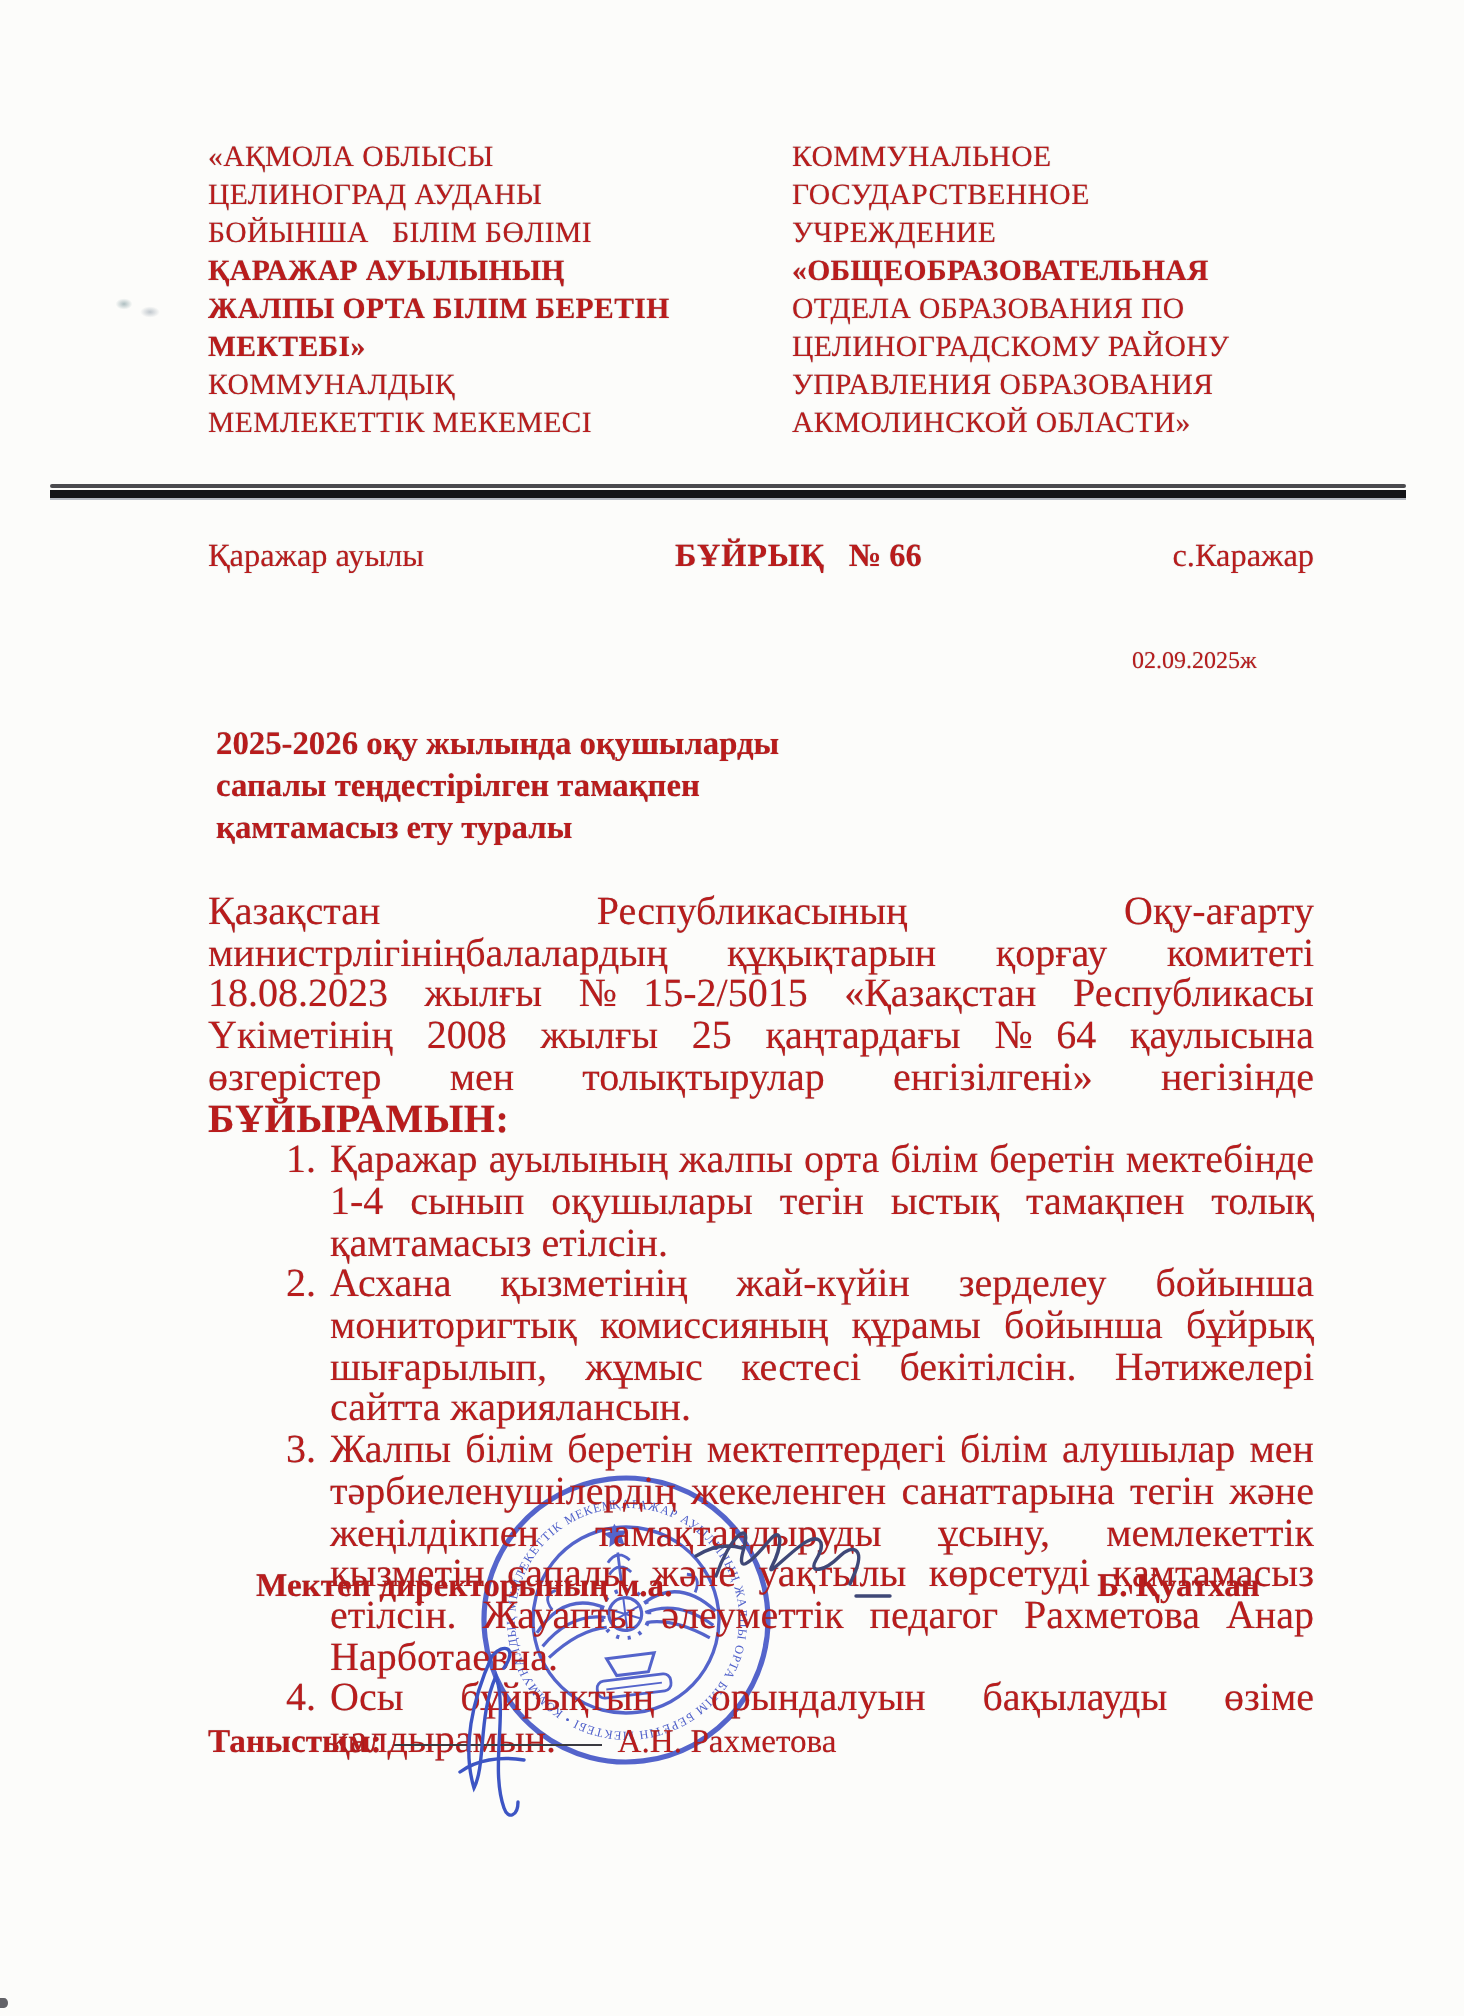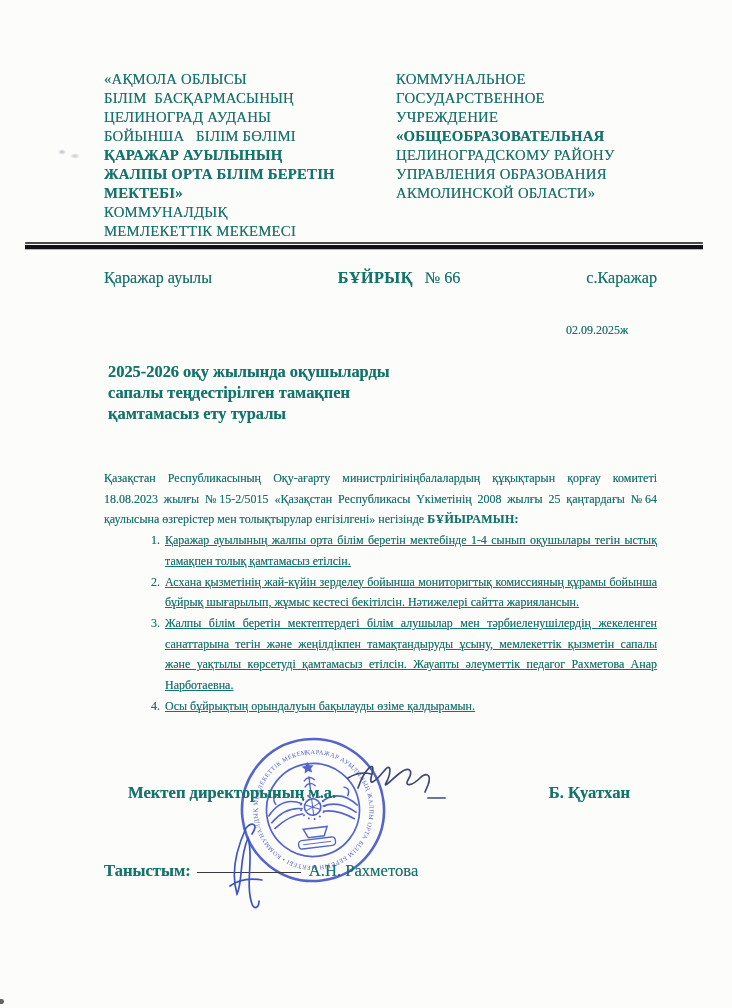--- a/index.html
+++ b/index.html
@@ -1,44 +1,44 @@
 <!DOCTYPE html>
 <html><head>
 <meta charset="utf-8">
 <style>
   html,body{margin:0;padding:0;background:#fbfbf9;}
   .page{
     position:relative;width:732px;height:1008px;background:#fcfcfa;overflow:hidden;
-    font-family:"Liberation Serif","DejaVu Serif",serif;color:#0f766e;
+    font-family:"Liberation Serif","DejaVu Serif",serif;color:#b91c1c;
   }
   .page *{box-sizing:border-box;}
   
   .hdr{position:absolute;top:70px;left:104px;width:556px;display:flex;}
   .hdr-col{font-size:14.8px;line-height:19px;letter-spacing:.2px;text-shadow:0 0 .5px rgba(42,42,48,.5);}
   .hdr-col.left{width:292px;}
   .hdr-col.right{width:264px;}
   .hdr-line{white-space:pre;}
   .hdr-line.b{font-weight:bold;}
   
   .rule{position:absolute;left:25px;top:242px;width:678px;height:8px;}
   .rule-thin{height:2px;background:#4a4a4e;border-radius:1px;}
   .rule-thick{height:4px;background:#131316;margin-top:1px;box-shadow:0 1px 0 rgba(90,100,120,.45);}
   
   .order-line{position:absolute;left:104px;top:269px;width:553px;display:flex;justify-content:space-between;font-size:16.2px;text-shadow:0 0 .5px rgba(42,42,48,.45);}
   .order-word{font-weight:bold;letter-spacing:.4px;}
-  .order-no{margin-left:12px;font-weight:normal;}
+  .order-no{margin-left:12px;font-weight:bold;}
   .date{position:absolute;left:566px;top:323px;font-size:12px;text-shadow:0 0 .5px rgba(42,42,48,.45);}
   
   .subject{position:absolute;left:108px;top:362px;font-size:16.4px;font-weight:bold;line-height:20.8px;text-shadow:0 0 .4px rgba(42,42,48,.5);}
   
-  .body-text{position:absolute;left:104px;top:468px;width:553px;font-size:12px;line-height:20.7px;text-align:justify;z-index:2;text-shadow:0 0 .4px rgba(42,42,48,.45);}
+  .body-text{position:absolute;left:104px;top:446px;width:553px;font-size:20px;line-height:20.7px;text-align:justify;z-index:2;text-shadow:0 0 .4px rgba(42,42,48,.45);}
   .body-text p{margin:0;}
   .body-text b{letter-spacing:.3px;}
   .body-text ol{margin:0;padding-left:59px;}
-  .body-text li{text-align:justify;padding-left:2px;text-decoration:underline;}
+  .body-text li{text-align:justify;padding-left:2px;}
   
   .sig-director{position:absolute;left:104px;top:783px;width:502px;display:flex;justify-content:space-between;font-size:16.6px;font-weight:bold;z-index:4;text-shadow:0 0 .4px rgba(42,42,48,.5);margin-left:24px;}
   .sig-ack{position:absolute;left:104px;top:861px;font-size:16.6px;z-index:4;text-shadow:0 0 .4px rgba(42,42,48,.45);}
   .sig-ack .lbl{font-weight:bold;}
   .sig-line{display:inline-block;width:104px;border-bottom:1.4px solid #3a3a40;transform:translateY(-3px);margin:0 8px 0 6px;}
   
   .stamp{position:absolute;left:237px;top:734px;z-index:1;transform:rotate(-7deg);}
   .sig-hand-1{position:absolute;left:338px;top:748px;z-index:5;}
   .sig-hand-2{position:absolute;left:212px;top:820px;z-index:5;}
   
@@ -53,34 +53,34 @@
 <body>
 
 <div class="page">
 
   <div class="smudge"></div>
   <div class="speck"></div>
 
   <header class="hdr">
     <div class="hdr-col left">
       <div class="hdr-line">«АҚМОЛА ОБЛЫСЫ</div>
-      <div class="hdr-line">БІЛІМ  БАСҚАРМАСЫНЫҢ</div>
       <div class="hdr-line">ЦЕЛИНОГРАД АУДАНЫ</div>
       <div class="hdr-line">БОЙЫНША   БІЛІМ БӨЛІМІ</div>
       <div class="hdr-line b">ҚАРАЖАР АУЫЛЫНЫҢ</div>
       <div class="hdr-line b">ЖАЛПЫ ОРТА БІЛІМ БЕРЕТІН</div>
       <div class="hdr-line b">МЕКТЕБІ»</div>
       <div class="hdr-line">КОММУНАЛДЫҚ</div>
       <div class="hdr-line">МЕМЛЕКЕТТІК МЕКЕМЕСІ</div>
     </div>
     <div class="hdr-col right">
       <div class="hdr-line">КОММУНАЛЬНОЕ</div>
       <div class="hdr-line">ГОСУДАРСТВЕННОЕ</div>
       <div class="hdr-line">УЧРЕЖДЕНИЕ</div>
       <div class="hdr-line b">«ОБЩЕОБРАЗОВАТЕЛЬНАЯ</div>
+      <div class="hdr-line">ОТДЕЛА ОБРАЗОВАНИЯ ПО</div>
       <div class="hdr-line">ЦЕЛИНОГРАДСКОМУ РАЙОНУ</div>
       <div class="hdr-line">УПРАВЛЕНИЯ ОБРАЗОВАНИЯ</div>
       <div class="hdr-line">АКМОЛИНСКОЙ ОБЛАСТИ»</div>
     </div>
   </header>
 
   <div class="rule">
     <div class="rule-thin"></div>
     <div class="rule-thick"></div>
   </div>

